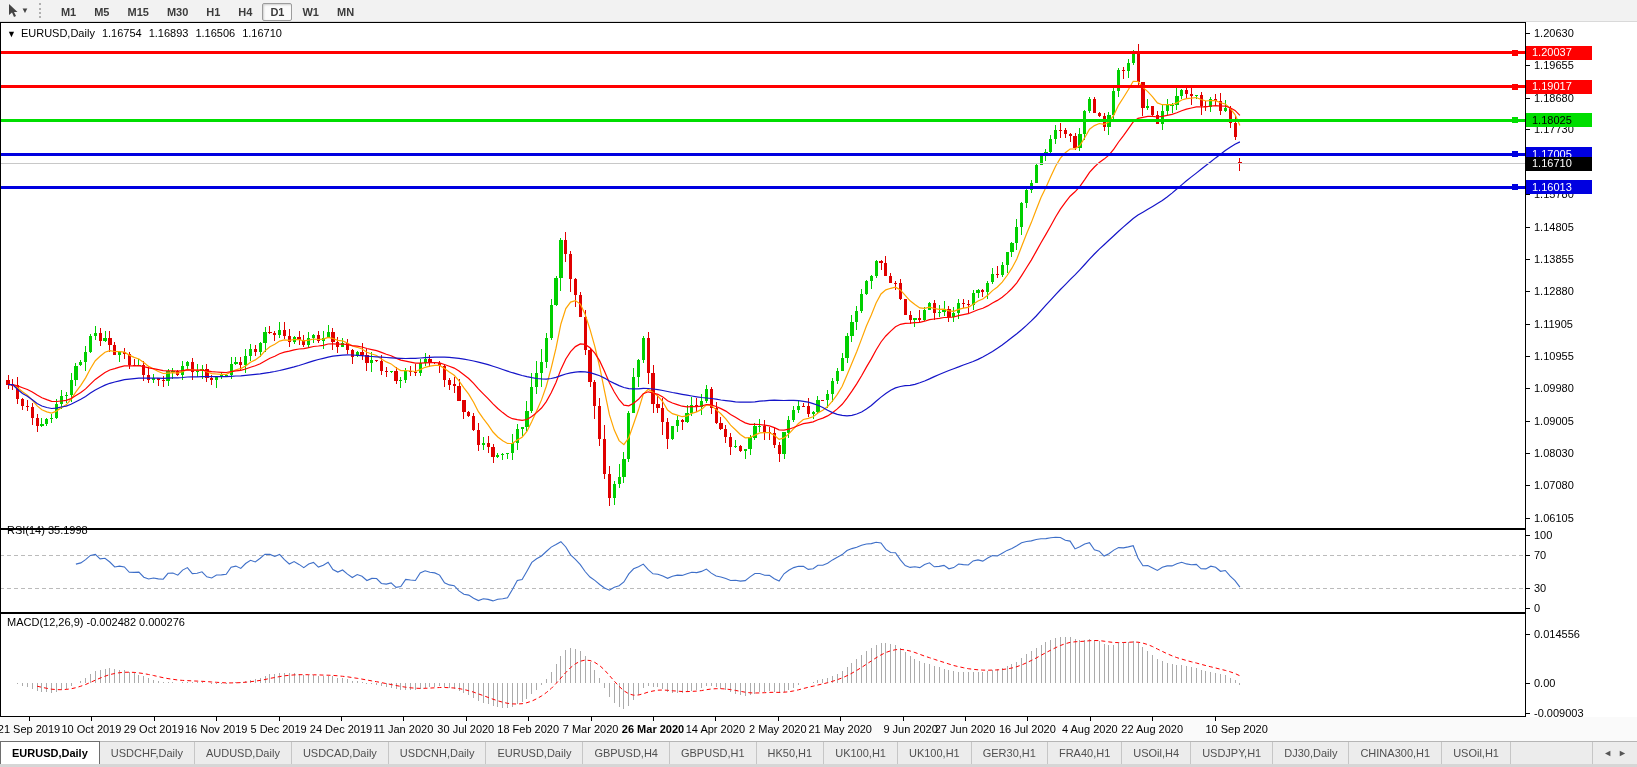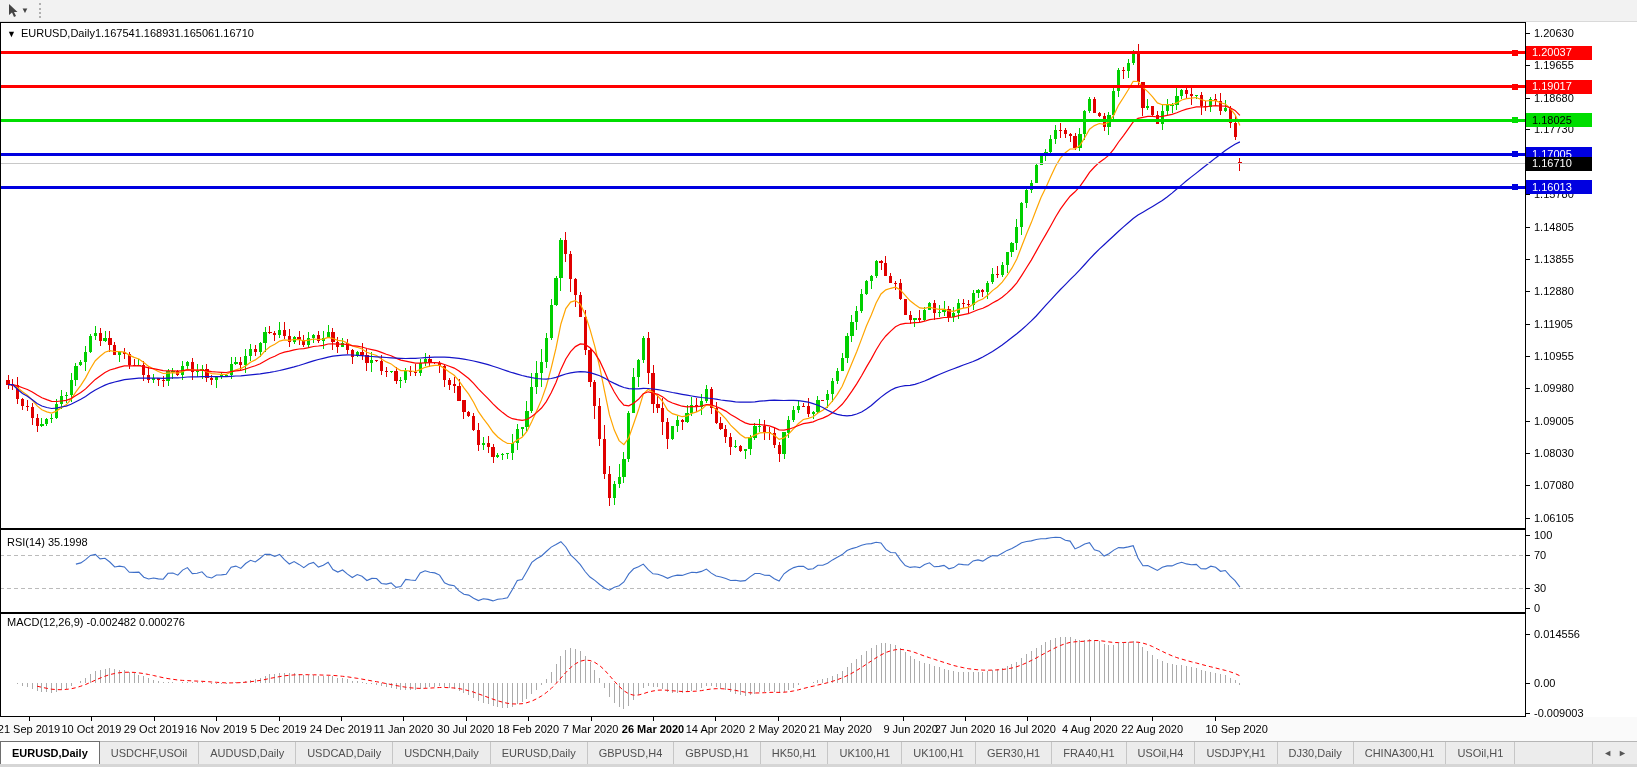--- a/index.html
+++ b/index.html
@@ -12,24 +12,24 @@
   .handle{width:3px;height:15px;border-left:2px dotted #b0b0b0;margin:0 8px 0 6px;}
   .tfbtn{font-size:11px;font-weight:bold;color:#3c3c3c;padding:2px 7px;margin:0 1px;
          border:1px solid transparent;border-radius:2px;cursor:default;}
   .tfbtn.active{background:#fbfbfb;border:1px solid #9c9c9c;box-shadow:inset 1px 1px 2px rgba(0,0,0,.18);}
   svg{position:absolute;left:0;display:block;}
   #svg-main{top:22px;}
   #svg-rsi{top:529px;}
   #svg-macd{top:613px;}
   .panel-label{position:absolute;left:7px;font-size:11px;color:#000;z-index:6;white-space:nowrap;}
   #main-title{top:27px;}
-  #rsi-title{top:536px;}
+  #rsi-title{top:524px;}
   #macd-title{top:616px;}
   #main-title .dd2{font-size:9px;margin-right:5px;}
-  #main-title span.num{}
+  #main-title span.num{margin-left:7px;}
   #date-axis{position:absolute;top:717px;left:0;width:1637px;height:24px;background:#fafafa;}
   .dtick{position:absolute;top:0;width:1px;height:4px;background:#000;}
   .dlabel{position:absolute;top:6px;transform:translateX(-50%);font-size:11px;color:#000;white-space:nowrap;}
   #tab-bar{position:absolute;top:741px;left:0;width:1637px;height:23px;background:#ececec;
            border-top:1px solid #b5b5b5;display:flex;align-items:stretch;box-sizing:border-box;}
   .tab{font-size:11px;color:#505050;display:flex;align-items:center;padding:0 11px;
        border-right:1px solid #c6c6c6;white-space:nowrap;cursor:default;}
   .tab.active{background:#fff;color:#000;font-weight:bold;border:1px solid #6e6e6e;border-bottom:none;
               margin-top:-1px;}
   .tab-arrows{margin-left:auto;display:flex;align-items:center;gap:6px;padding:0 10px;color:#555;font-size:9px;
@@ -41,20 +41,21 @@
 <body>
 
 <div class="toolbar">
   <span class="tool-icon">
     <svg width="13" height="15" style="position:static">
       <path d="M3 1 L3 12 L6 9.5 L8 14 L10 13 L8 9 L11.5 9 Z" fill="#444"></path>
     </svg>
     <span class="dd">▼</span>
   </span>
   <span class="handle"></span>
+  <span id="tf-buttons"><span class="tfbtn">M1</span><span class="tfbtn">M5</span><span class="tfbtn">M15</span><span class="tfbtn">M30</span><span class="tfbtn">H1</span><span class="tfbtn">H4</span><span class="tfbtn active">D1</span><span class="tfbtn">W1</span><span class="tfbtn">MN</span></span>
 </div>
 
 <svg id="svg-main" width="1637" height="507">
     <rect width="1637" height="507" fill="#FFFFFF"></rect>
     <g shape-rendering="crispEdges">
       <line x1="8.0" y1="353.2" x2="8.0" y2="367.2" stroke="#E00000"></line>
       <rect x="6.4" y="357.6" width="3.2" height="5.0" fill="#E00000"></rect>
       <line x1="12.8" y1="357.3" x2="12.8" y2="367.9" stroke="#E00000"></line>
       <rect x="11.3" y="362.6" width="3.2" height="1.0" fill="#E00000"></rect>
       <line x1="17.7" y1="355.4" x2="17.7" y2="381.7" stroke="#E00000"></line>
@@ -949,21 +950,21 @@
     <span class="dlabel" style="left: 1027.4px;">16 Jul 2020</span>
     <div class="dtick" style="left: 1089.8px;"></div>
     <span class="dlabel" style="left: 1089.8px;">4 Aug 2020</span>
     <div class="dtick" style="left: 1152.2px;"></div>
     <span class="dlabel" style="left: 1152.2px;">22 Aug 2020</span>
     <div class="dtick" style="left: 1214.6px;"></div>
     <span class="dlabel" style="left: 1214.6px; padding-left: 44px;">10 Sep 2020</span>
   </div>
 <div id="tab-bar">
     <div class="tab active">EURUSD,Daily</div>
-    <div class="tab">USDCHF,USOil</div>
+    <div class="tab">USDCHF,Daily</div>
     <div class="tab">AUDUSD,Daily</div>
     <div class="tab">USDCAD,Daily</div>
     <div class="tab">USDCNH,Daily</div>
     <div class="tab">EURUSD,Daily</div>
     <div class="tab">GBPUSD,H4</div>
     <div class="tab">GBPUSD,H1</div>
     <div class="tab">HK50,H1</div>
     <div class="tab">UK100,H1</div>
     <div class="tab">UK100,H1</div>
     <div class="tab">GER30,H1</div>

